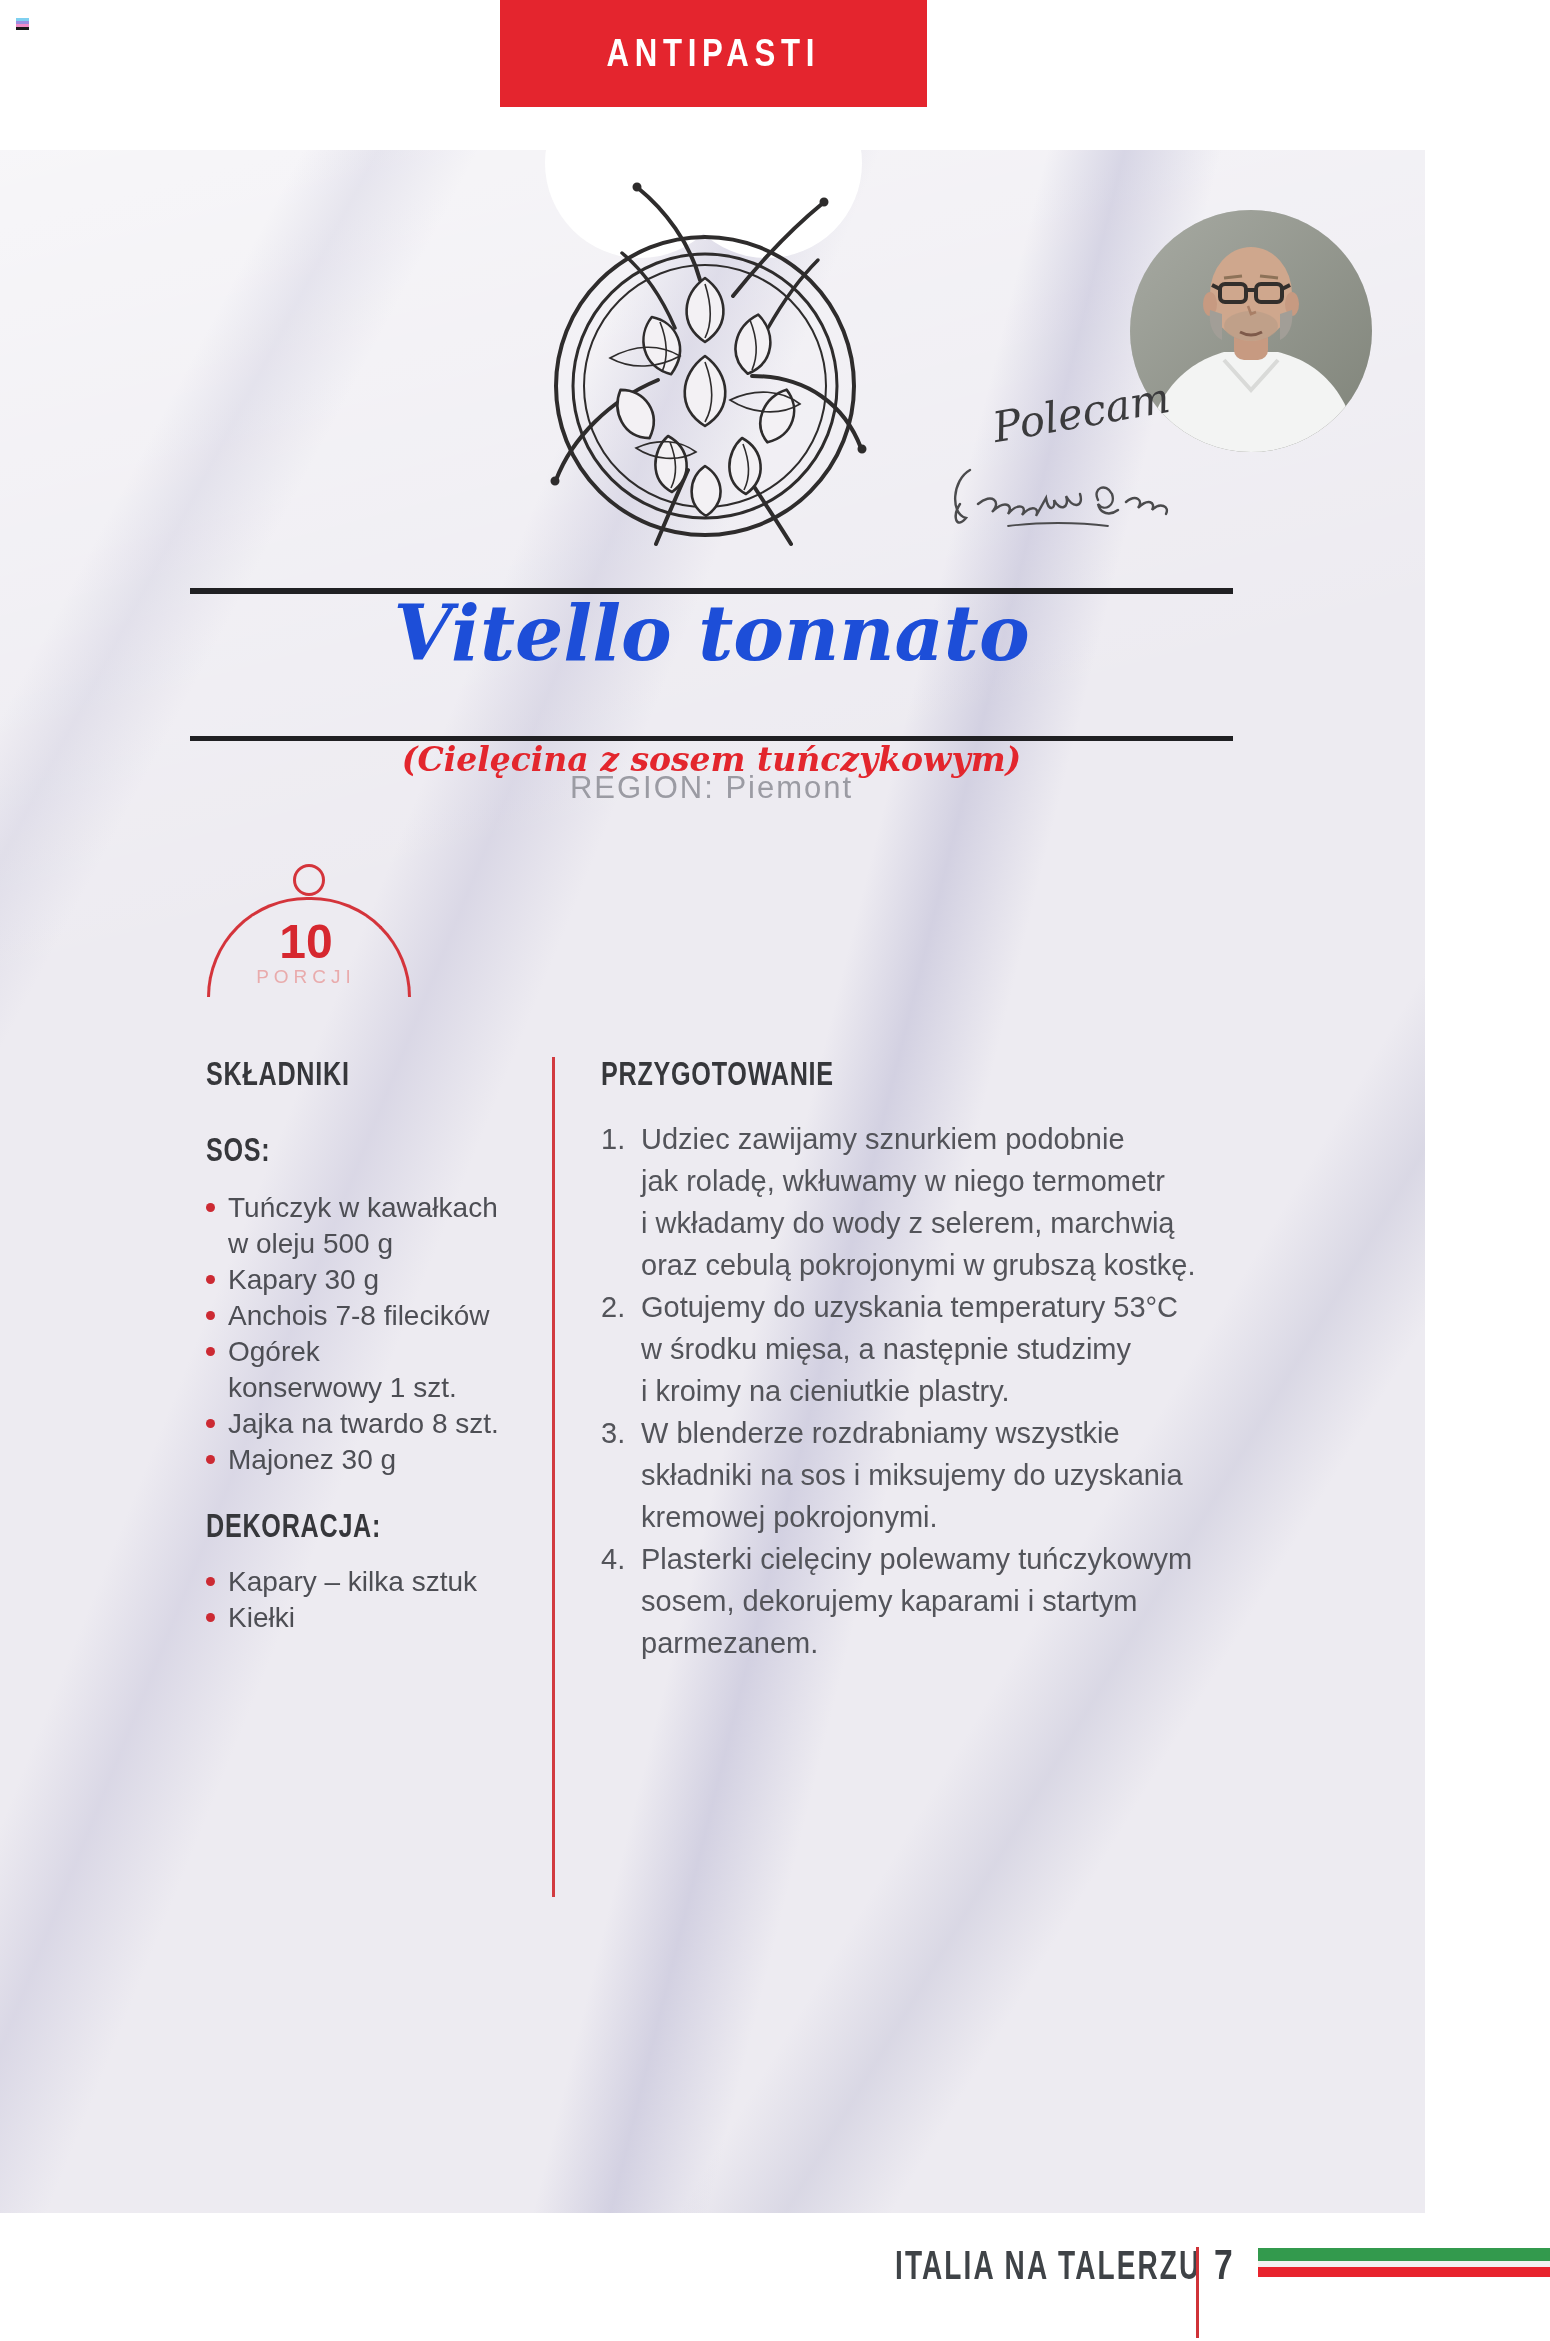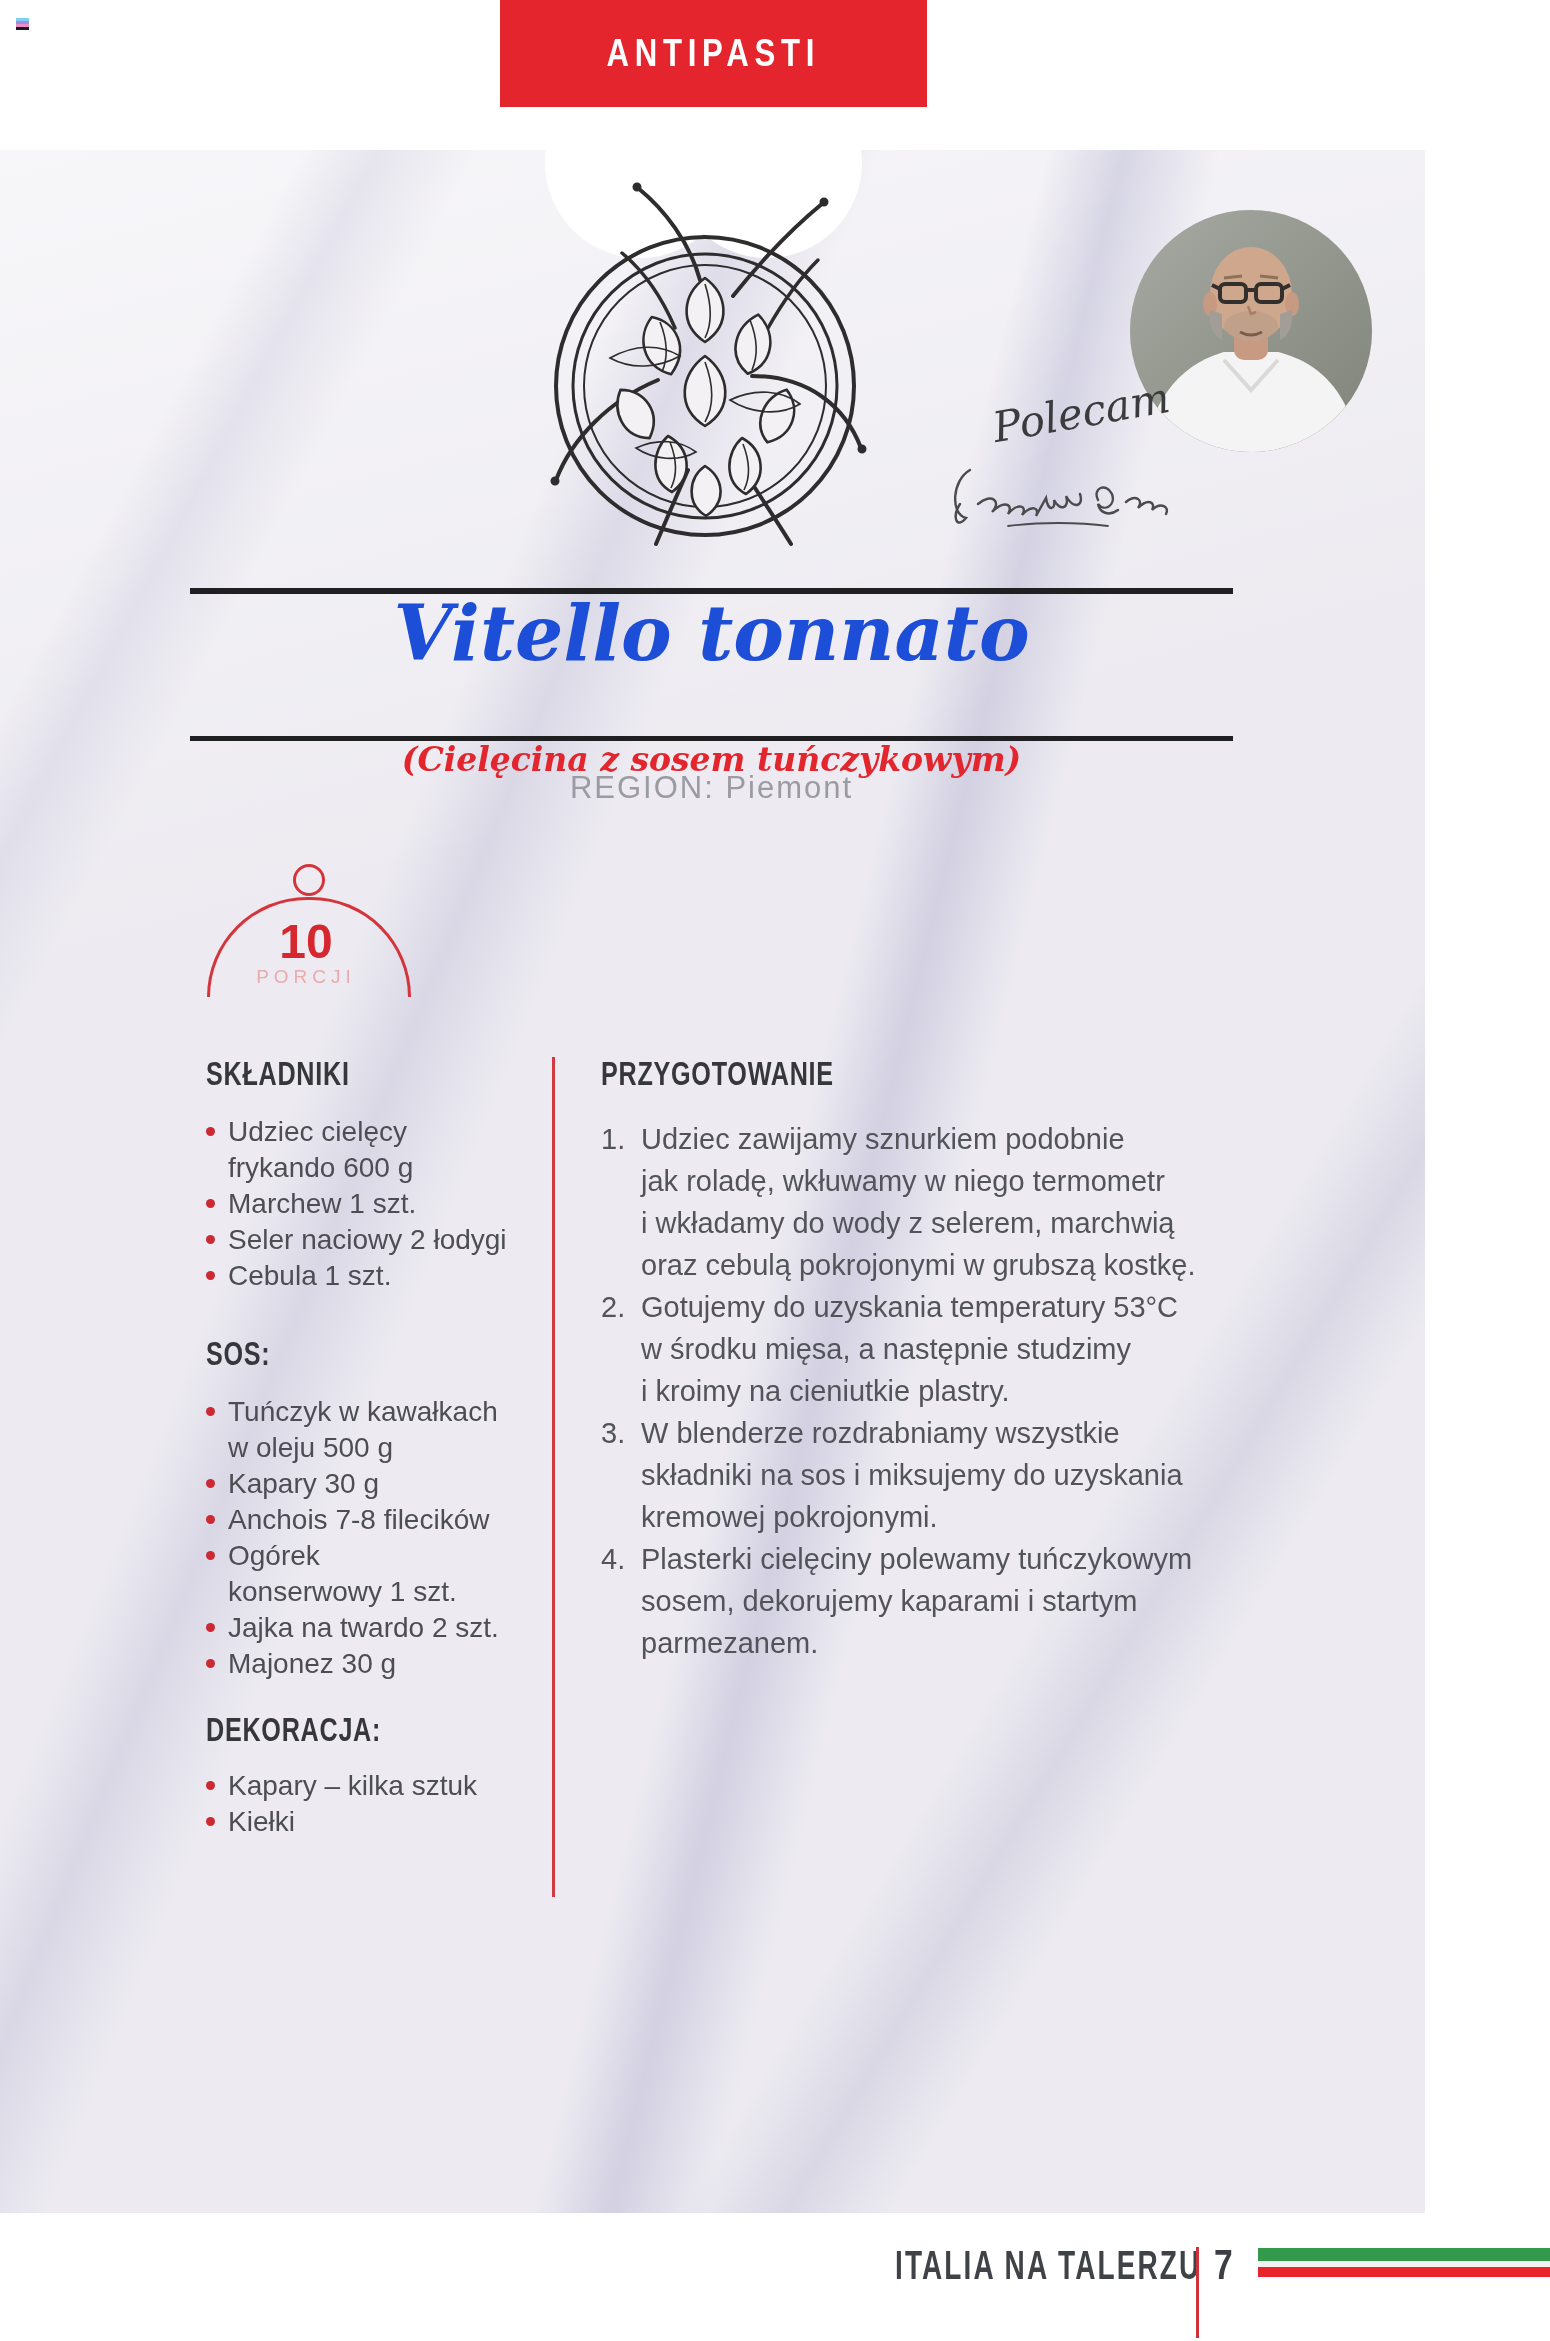--- a/index.html
+++ b/index.html
@@ -205,43 +205,20 @@
   <div class="rule bottom"></div>
   <div class="region">REGION: Piemont</div>
 
   <div class="cloche-dome"></div>
   <div class="cloche-knob"></div>
   <div class="servings-count">10</div>
   <div class="servings-unit">PORCJI</div>
 
   <div class="col-left">
     <h2 class="sec-head mb-head">SKŁADNIKI</h2>
-    <ul class="ing mb-list">
-
-        <li>
-          <span class="bullet"></span>
-          <span class="ing-text">Udziec cielęcy
-frykando 600 g</span>
-        </li>
-
-        <li>
-          <span class="bullet"></span>
-          <span class="ing-text">Marchew 1 szt.</span>
-        </li>
-
-        <li>
-          <span class="bullet"></span>
-          <span class="ing-text">Seler naciowy 2 łodygi</span>
-        </li>
-
-        <li>
-          <span class="bullet"></span>
-          <span class="ing-text">Cebula 1 szt.</span>
-        </li>
-      </ul>
     <h2 class="sec-head mt-sos mb-head">SOS:</h2>
     <ul class="ing">
 
         <li>
           <span class="bullet"></span>
           <span class="ing-text">Tuńczyk w kawałkach
 w oleju 500 g</span>
         </li>
 
         <li>
@@ -255,21 +232,21 @@
         </li>
 
         <li>
           <span class="bullet"></span>
           <span class="ing-text">Ogórek
 konserwowy 1 szt.</span>
         </li>
 
         <li>
           <span class="bullet"></span>
-          <span class="ing-text">Jajka na twardo 2 szt.</span>
+          <span class="ing-text">Jajka na twardo 8 szt.</span>
         </li>
 
         <li>
           <span class="bullet"></span>
           <span class="ing-text">Majonez 30 g</span>
         </li>
       </ul>
     <h2 class="sec-head mt-dek mb-list2">DEKORACJA:</h2>
     <ul class="ing">
 

